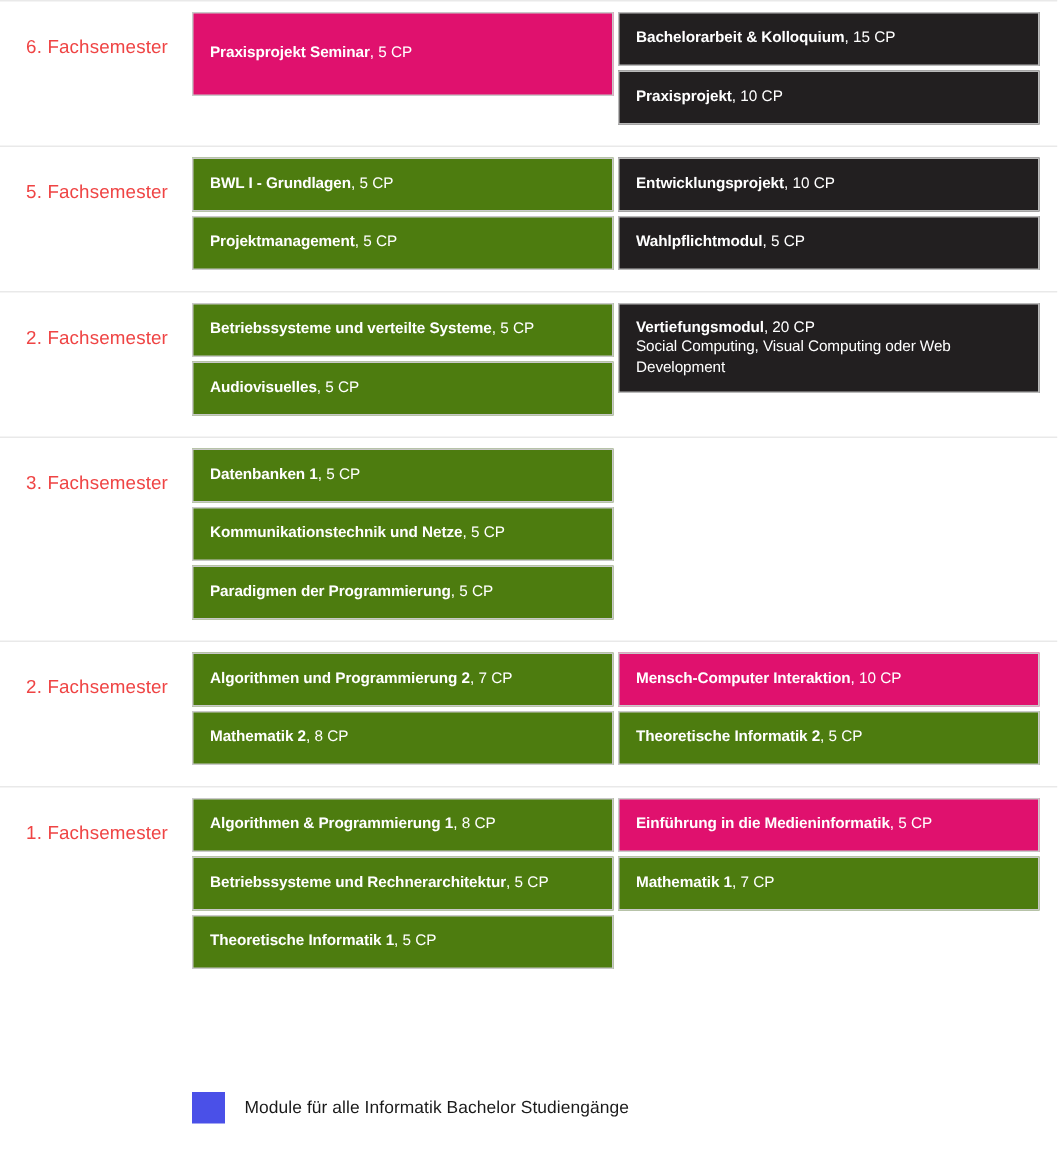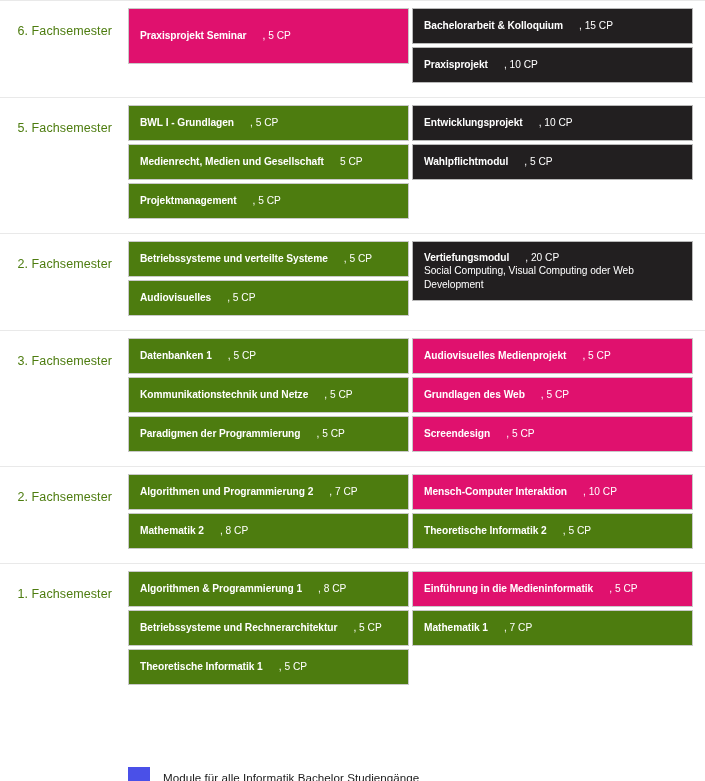--- a/index.html
+++ b/index.html
@@ -31,21 +31,21 @@
     align-items: flex-start;
   }
   .sem-row.first { border-top: 1px solid #e9e9e9; }
 
   .sem-label {
     width: 112px;
     min-width: 112px;
     text-align: right;
     font-size: 12.5px;
     font-weight: 400;
-    color: #4d7c0f;
+    color: #ef4444;
     letter-spacing: 0.1px;
     padding-top: 23px;
     box-sizing: border-box;
   }
 
   .sem-cols {
     position: relative;
     flex: 1;
     padding: 7px 0 14px 16px;
     box-sizing: border-box;
@@ -77,21 +77,20 @@
     white-space: nowrap;
   }
   .module.multiline { white-space: normal; }
 
   .module .m-title {
     font-weight: bold;
     letter-spacing: -0.05px;
   }
   .module .m-cp {
     font-weight: 400;
-    padding-left: 16px;
   }
   .module .m-sub {
     font-weight: 400;
     display: block;
     white-space: normal;
     letter-spacing: -0.05px;
   }
 
   .module.blue  { background: #4d7c0f; border-color: #c9c9c9; }
   .module.pink  { background: #e0116e; border-color: #c9c9c9; }
@@ -151,23 +150,20 @@
         </div>
       </div>
       <div class="sem-row">
         <div class="sem-label">5. Fachsemester</div>
         <div class="sem-cols">
           <div class="col left">
             <div class="module blue">
               <div><span class="m-title">BWL I - Grundlagen</span><span class="m-cp">, 5 CP</span></div>
             </div>
             <div class="module blue">
-              <div><span class="m-title">Medienrecht, Medien und Gesellschaft</span><span class="m-cp">5 CP</span></div>
-            </div>
-            <div class="module blue">
               <div><span class="m-title">Projektmanagement</span><span class="m-cp">, 5 CP</span></div>
             </div>
           </div>
           <div class="col right">
             <div class="module black">
               <div><span class="m-title">Entwicklungsprojekt</span><span class="m-cp">, 10 CP</span></div>
             </div>
             <div class="module black">
               <div><span class="m-title">Wahlpflichtmodul</span><span class="m-cp">, 5 CP</span></div>
             </div>
@@ -198,31 +194,20 @@
         <div class="sem-cols">
           <div class="col left">
             <div class="module blue">
               <div><span class="m-title">Datenbanken 1</span><span class="m-cp">, 5 CP</span></div>
             </div>
             <div class="module blue">
               <div><span class="m-title">Kommunikationstechnik und Netze</span><span class="m-cp">, 5 CP</span></div>
             </div>
             <div class="module blue">
               <div><span class="m-title">Paradigmen der Programmierung</span><span class="m-cp">, 5 CP</span></div>
-            </div>
-          </div>
-          <div class="col right">
-            <div class="module pink">
-              <div><span class="m-title">Audiovisuelles Medienprojekt</span><span class="m-cp">, 5 CP</span></div>
-            </div>
-            <div class="module pink">
-              <div><span class="m-title">Grundlagen des Web</span><span class="m-cp">, 5 CP</span></div>
-            </div>
-            <div class="module pink">
-              <div><span class="m-title">Screendesign</span><span class="m-cp">, 5 CP</span></div>
             </div>
           </div>
         </div>
       </div>
       <div class="sem-row">
         <div class="sem-label">2. Fachsemester</div>
         <div class="sem-cols">
           <div class="col left">
             <div class="module blue">
               <div><span class="m-title">Algorithmen und Programmierung 2</span><span class="m-cp">, 7 CP</span></div>

